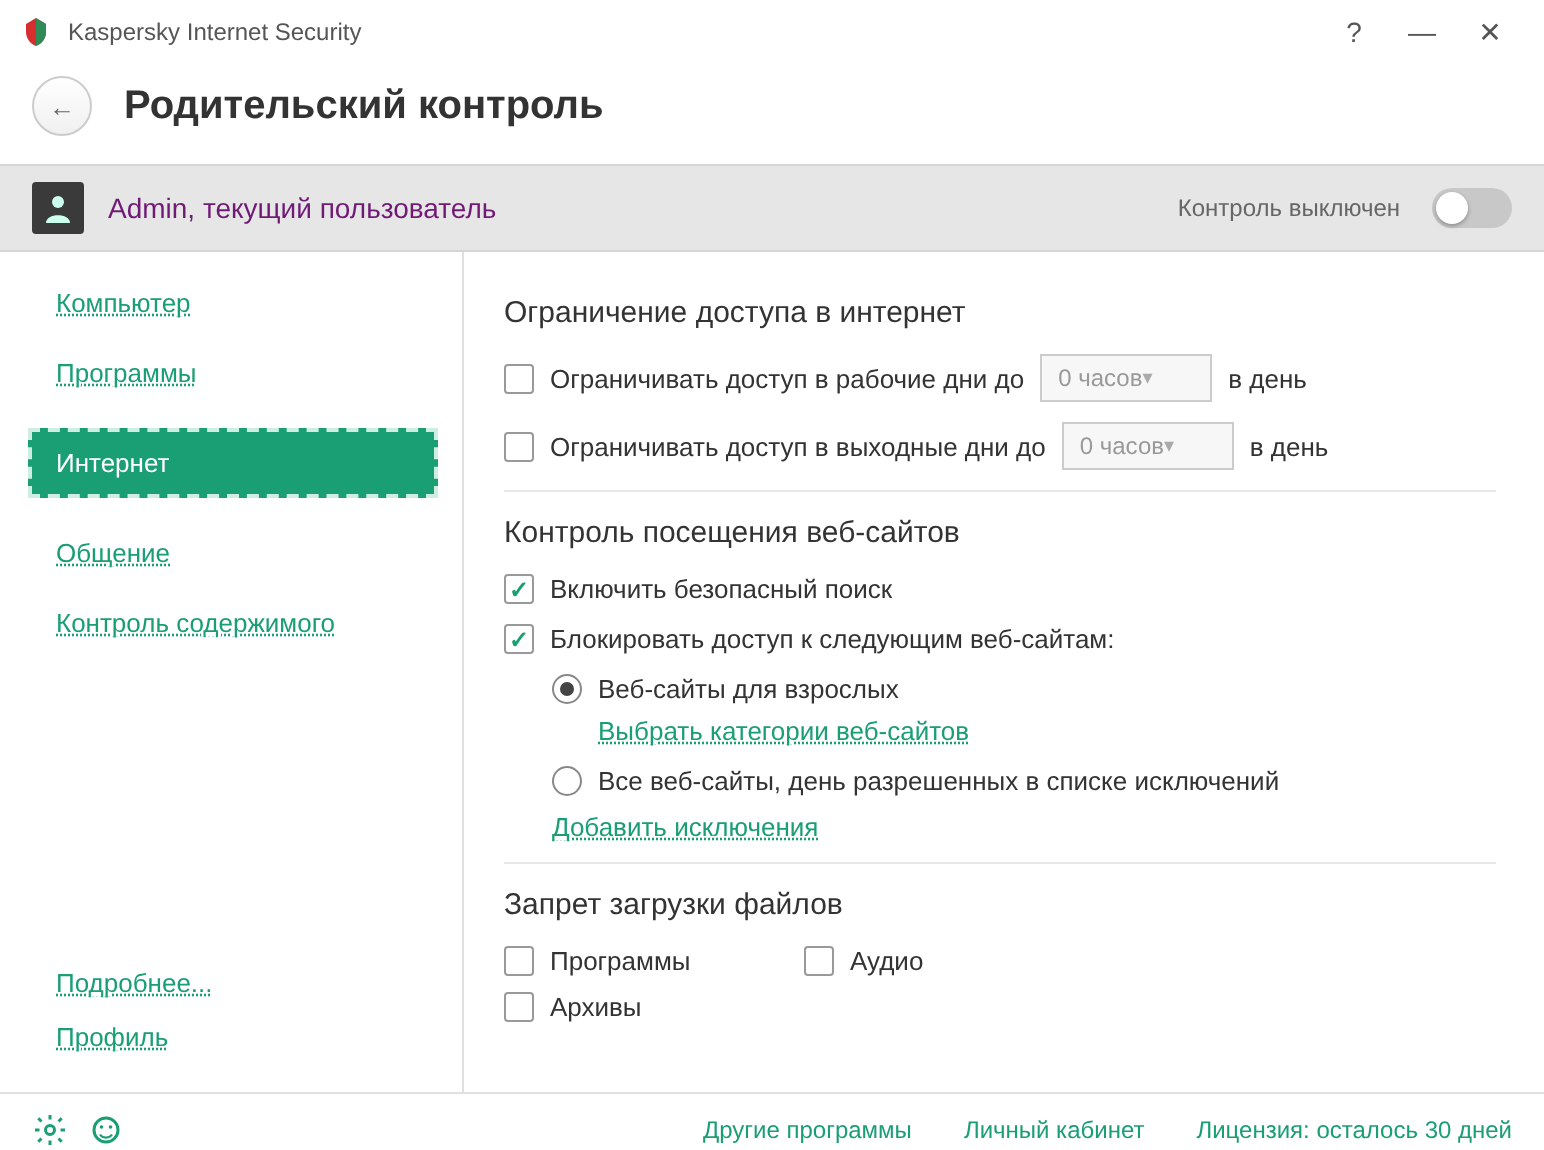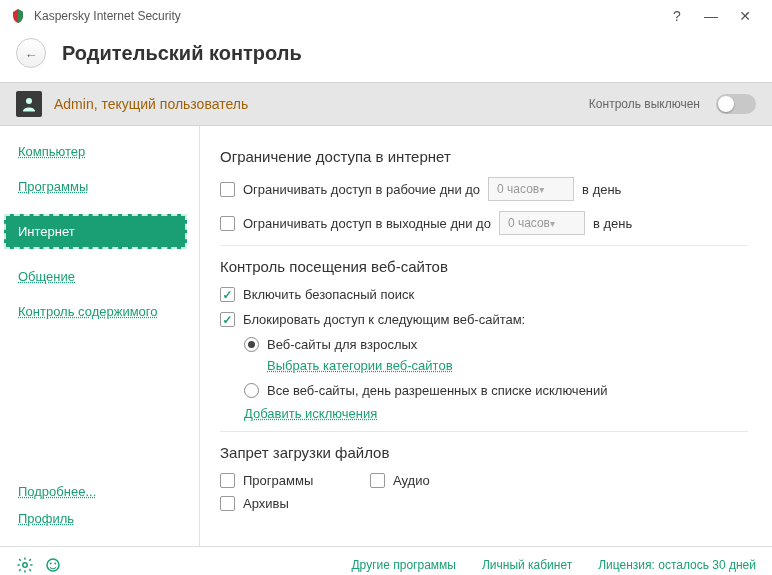--- a/index.html
+++ b/index.html
@@ -7,26 +7,26 @@
 .titlebar { display: flex; align-items: center; height: 32px; padding: 0 10px; }
 .titlebar .app-icon { width: 16px; height: 16px; margin-right: 8px; }
 .titlebar .title { flex: 1; font-size: 12px; color: #555; }
 .titlebar .winbtn { width: 34px; height: 24px; display: flex; align-items: center; justify-content: center; color: #555; font-size: 14px; cursor: default; }
 .header { display: flex; align-items: center; padding: 6px 16px 14px 16px; }
 .back-btn { width: 30px; height: 30px; border-radius: 50%; border: 1px solid #ccc; background: linear-gradient(#fff,#f0f0f0); display: flex; align-items: center; justify-content: center; color: #666; margin-right: 16px; }
 .page-title { font-size: 20px; font-weight: 600; color: #333; }
 .userbar { display: flex; align-items: center; background: #e6e6e6; padding: 8px 16px; border-top: 1px solid #d5d5d5; border-bottom: 1px solid #d5d5d5; }
 .avatar { width: 26px; height: 26px; background: #3a3a3a; border-radius: 2px; margin-right: 12px; display:flex; align-items:center; justify-content:center; }
 .avatar svg { width: 18px; height: 18px; }
-.username { flex: 1; font-size: 14px; color: #a16207; }
+.username { flex: 1; font-size: 14px; color: #701a75; }
 .toggle-label { font-size: 12px; color: #666; margin-right: 16px; }
 .toggle { width: 40px; height: 20px; background: #c8c8c8; border-radius: 10px; position: relative; }
 .toggle .knob { width: 16px; height: 16px; background: #fff; border-radius: 50%; position: absolute; top: 2px; left: 2px; box-shadow: 0 1px 2px rgba(0,0,0,0.3); }
 .main { display: flex; height: 420px; }
-.sidebar { width: 200px; border-right: 1px solid #e0e0e0; padding: 18px 0 8px 18px; display:flex; flex-direction:column; }
+.sidebar { width: 232px; border-right: 1px solid #e0e0e0; padding: 18px 0 8px 28px; display:flex; flex-direction:column; }
 .sidebar .nav-top { flex:1; }
 .nav-link { display:block; color: #1a9e74; text-decoration: underline dotted; font-size: 13px; margin-bottom: 20px; cursor: pointer; }
 .nav-link.active { background: #1a9e74; color: #fff; text-decoration: none; padding: 8px 12px; margin-left: -14px; margin-right: 12px; border: 2px dashed #cfeee3; }
 .nav-bottom .nav-link { margin-bottom: 12px; }
 .content { flex: 1; padding: 16px 24px 10px 20px; overflow-y: auto; }
 .section-h { font-size: 15px; color: #333; margin-bottom: 12px; margin-top: 6px; }
 .row { display: flex; align-items: center; margin-bottom: 10px; font-size: 13px; }
 .chk { width: 15px; height: 15px; border: 1px solid #999; border-radius: 2px; background: #fff; margin-right: 8px; display: inline-flex; align-items: center; justify-content: center; flex-shrink:0; }
 .chk.checked::after { content: "✓"; font-size: 12px; color: #1a9e74; font-weight: bold; line-height: 1; }
 .radio { width: 15px; height: 15px; border: 1px solid #888; border-radius: 50%; background: #fff; margin-right: 8px; display:inline-flex; align-items:center; justify-content:center; flex-shrink:0; }

